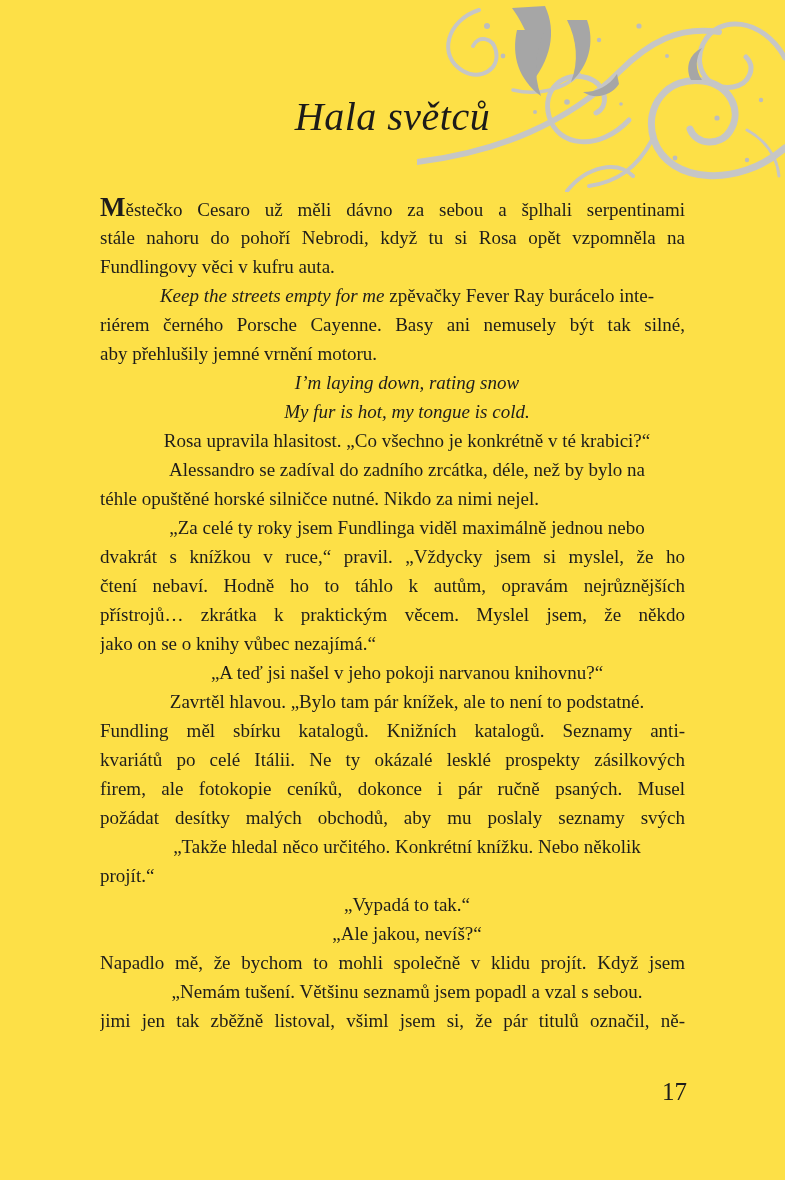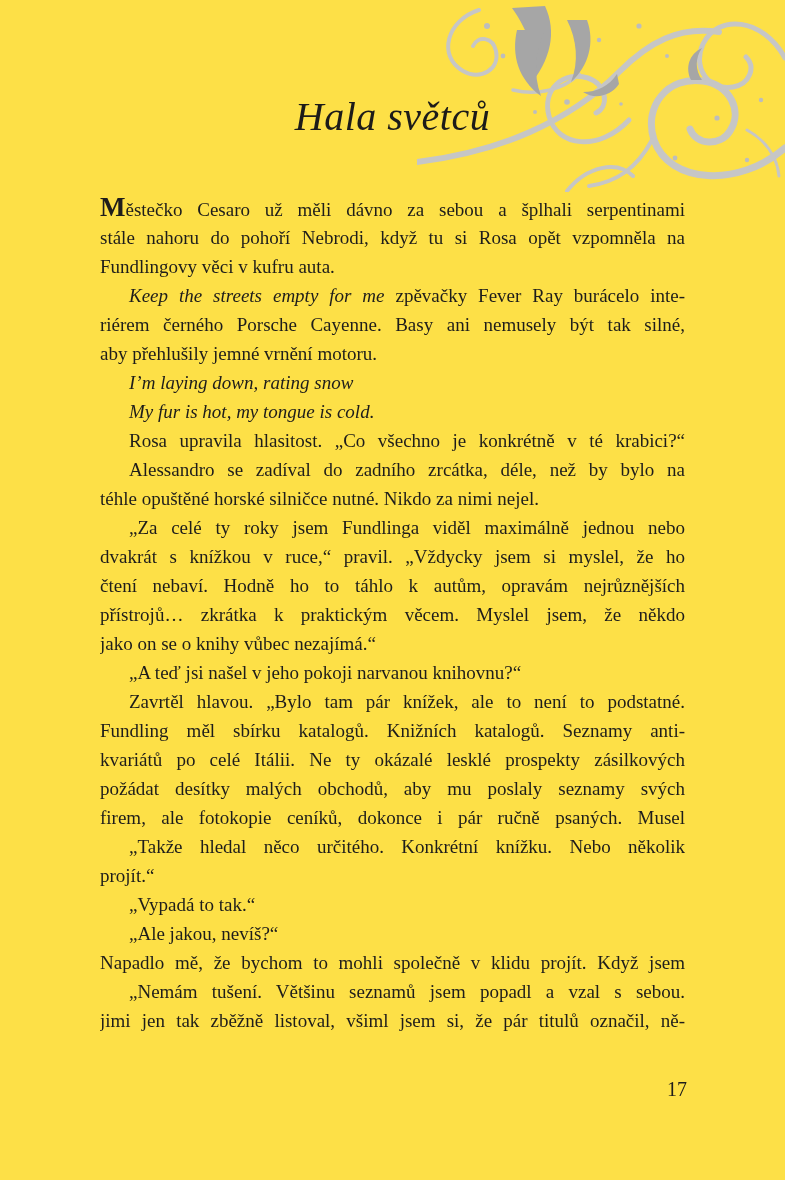--- a/index.html
+++ b/index.html
@@ -53,34 +53,35 @@
     text-align: justify;
   }
   .line.just::after {
     content: "";
     display: inline-block;
     width: 100%;
     height: 0;
   }
   .line.ind {
     text-indent: 29px;
+    text-align: center;
   }
   .it {
     font-style: italic;
   }
   .lead {
     font-size: 27px;
     font-weight: bold;
     line-height: 1;
   }
   .pagenum {
     position: absolute;
     top: 1078px;
     right: 98px;
-    font-size: 20px;
+    font-size: 25px;
     color: #1e1d1b;
   }
 </style>
 </head>
 <body>
 
 <div class="page">
 
   <svg class="ornament" viewBox="0 0 368 192" aria-hidden="true">
     <g fill="none" stroke="#c6c6c6" stroke-linecap="round">
@@ -133,22 +134,22 @@
       <div class="line"><span>téhle opuštěné horské silničce nutné. Nikdo za nimi nejel.</span></div>
       <div class="line just ind"><span>„Za celé ty roky jsem Fundlinga viděl maximálně jednou nebo</span></div>
       <div class="line just"><span>dvakrát s knížkou v ruce,“ pravil. „Vždycky jsem si myslel, že ho</span></div>
       <div class="line just"><span>čtení nebaví. Hodně ho to táhlo k autům, opravám nejrůznějších</span></div>
       <div class="line just"><span>přístrojů… zkrátka k praktickým věcem. Myslel jsem, že někdo</span></div>
       <div class="line"><span>jako on se o knihy vůbec nezajímá.“</span></div>
       <div class="line ind"><span>„A teď jsi našel v jeho pokoji narvanou knihovnu?“</span></div>
       <div class="line just ind"><span>Zavrtěl hlavou. „Bylo tam pár knížek, ale to není to podstatné.</span></div>
       <div class="line just"><span>Fundling měl sbírku katalogů. Knižních katalogů. Seznamy anti-</span></div>
       <div class="line just"><span>kvariátů po celé Itálii. Ne ty okázalé lesklé prospekty zásilkových</span></div>
+      <div class="line just"><span>firem, ale fotokopie ceníků, dokonce i pár ručně psaných. Musel</span></div>
       <div class="line just"><span>požádat desítky malých obchodů, aby mu poslaly seznamy svých</span></div>
-      <div class="line just"><span>firem, ale fotokopie ceníků, dokonce i pár ručně psaných. Musel</span></div>
       <div class="line just ind"><span>„Takže hledal něco určitého. Konkrétní knížku. Nebo několik</span></div>
       <div class="line"><span>projít.“</span></div>
       <div class="line ind"><span>„Vypadá to tak.“</span></div>
       <div class="line ind"><span>„Ale jakou, nevíš?“</span></div>
       <div class="line just"><span>Napadlo mě, že bychom to mohli společně v klidu projít. Když jsem</span></div>
       <div class="line just ind"><span>„Nemám tušení. Většinu seznamů jsem popadl a vzal s sebou.</span></div>
       <div class="line just"><span>jimi jen tak zběžně listoval, všiml jsem si, že pár titulů označil, ně-</span></div>
     </div>
 
   <div class="pagenum">17</div>

